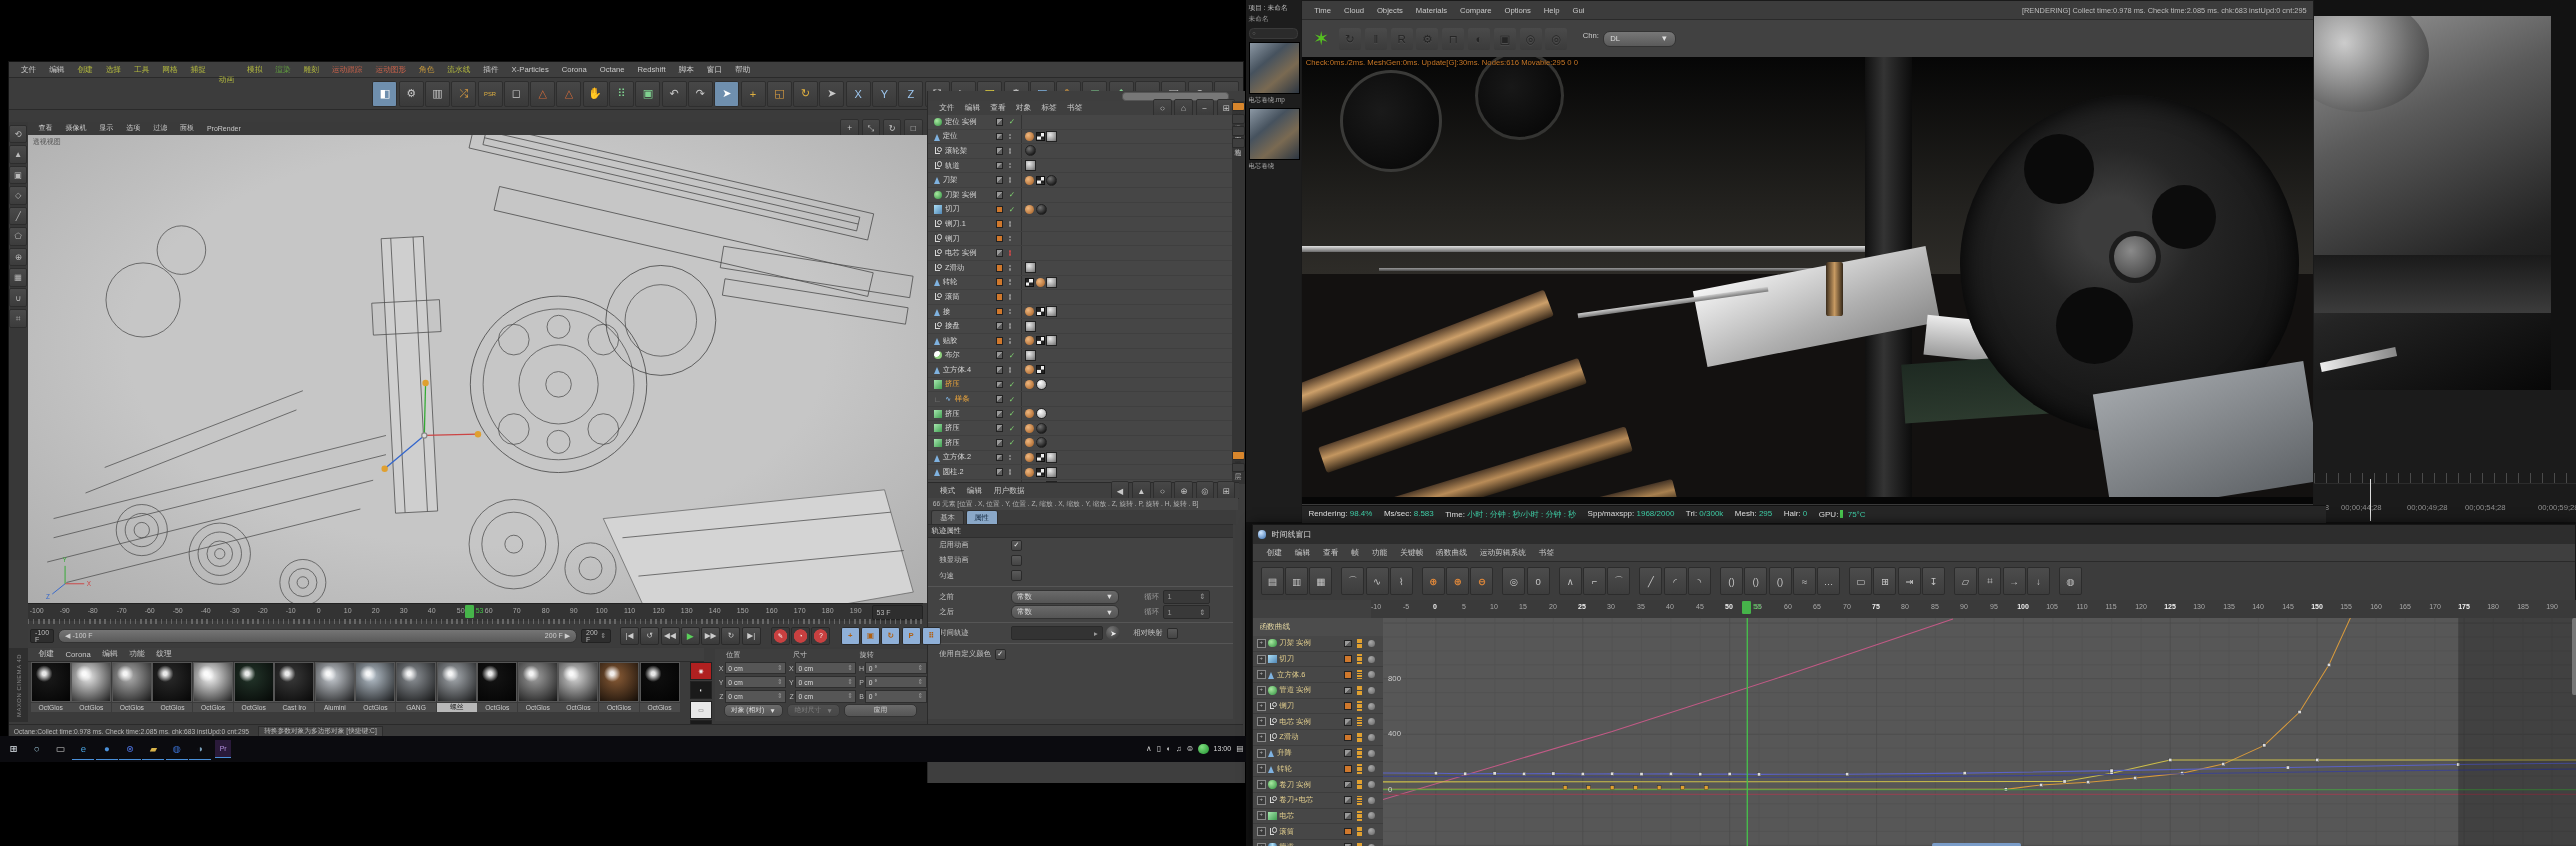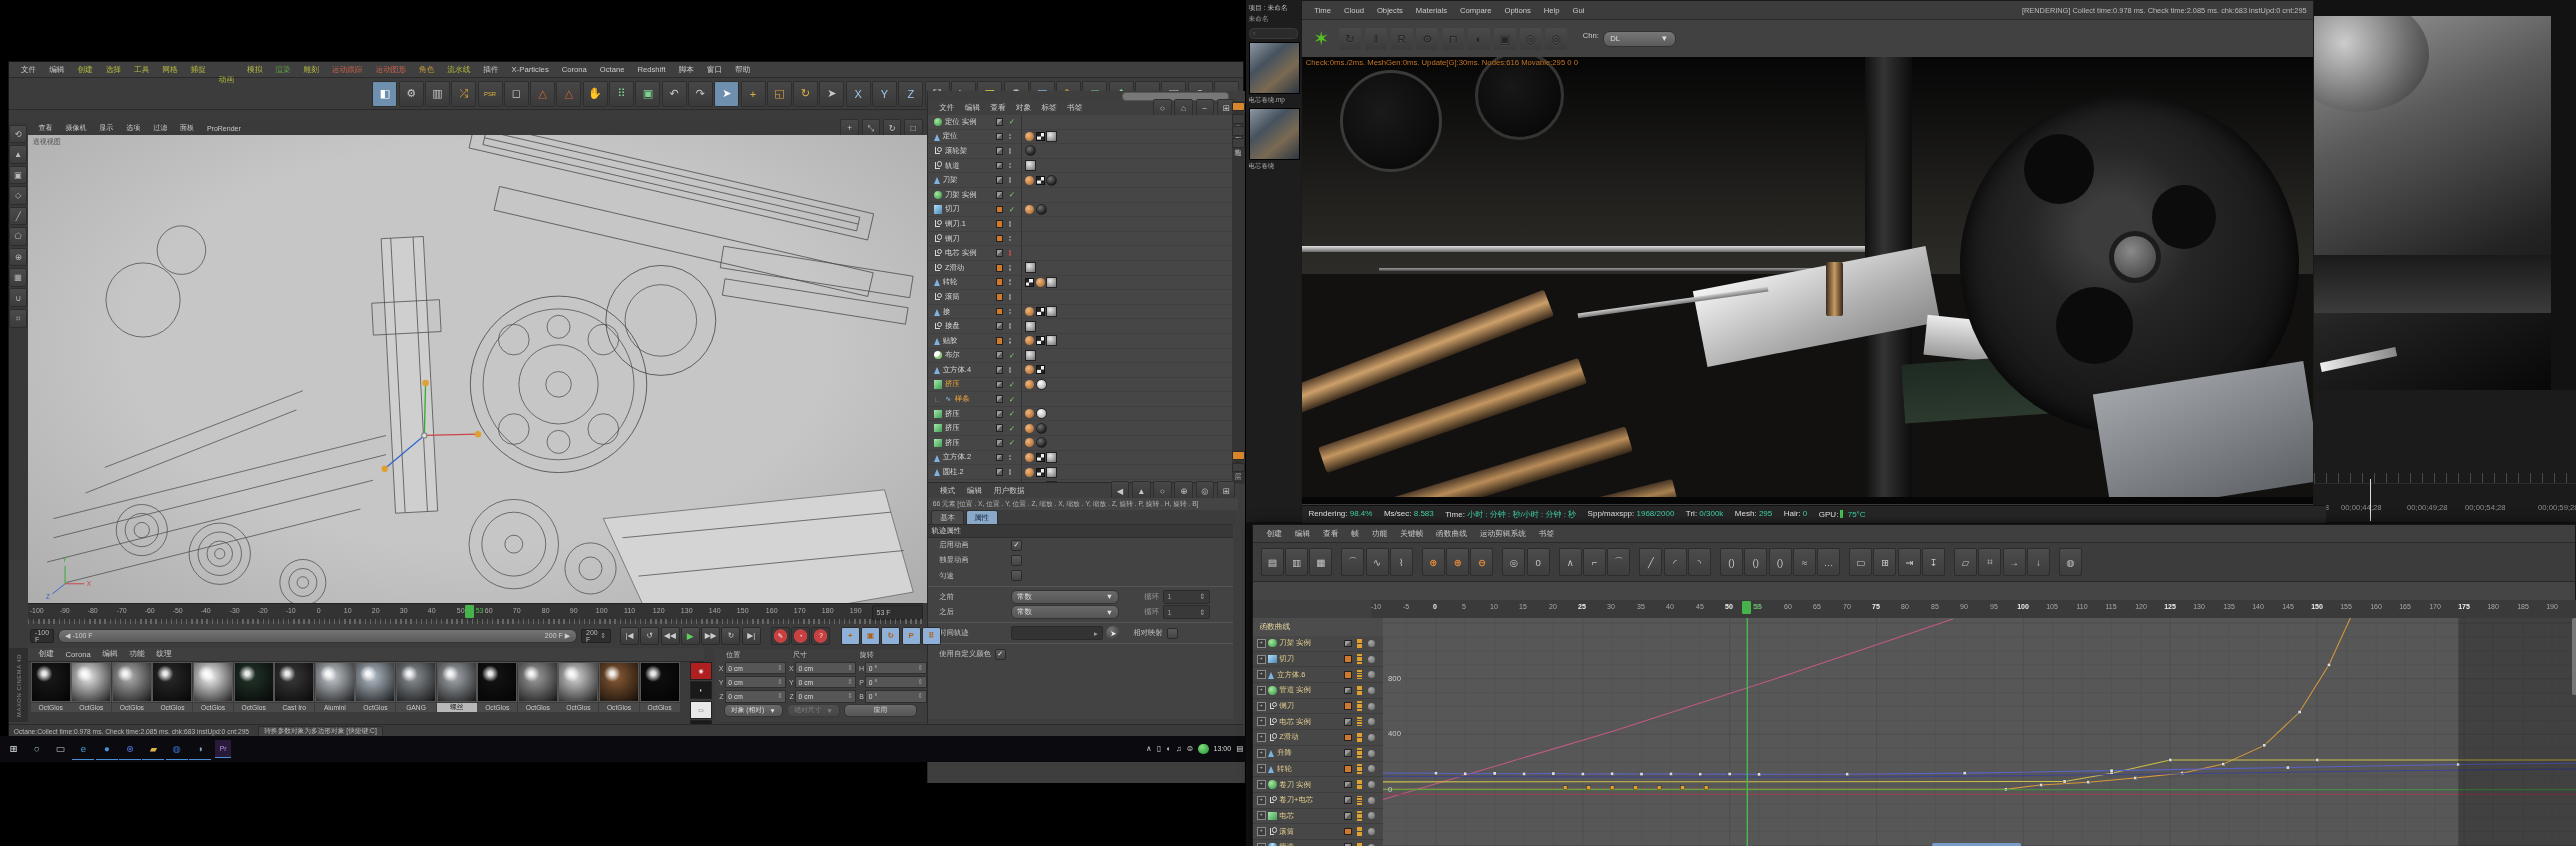--- a/index.html
+++ b/index.html
@@ -1149,20 +1149,24 @@
           <span><span>Spp/maxspp: </span><b>1968/2000</b></span>
           <span><span>Tri: </span><b>0/300k</b></span>
           <span><span>Mesh: </span><b>295</b></span>
           <span><span>Hair: </span><b>0</b></span>
         </span>
       <span><span>GPU:</span><span class="gpubar"></span> <b>75°C</b></span>
     </div>
   </div>
 
   <div class="abs" id="tlwin">
+    <div id="tl-title">
+      <span class="win-dot"></span>
+      <span>时间线窗口</span>
+    </div>
     <div id="tl-menu">
         <span class="mi">创建</span>
         <span class="mi">编辑</span>
         <span class="mi">查看</span>
         <span class="mi">帧</span>
         <span class="mi">功能</span>
         <span class="mi">关键帧</span>
         <span class="mi">函数曲线</span>
         <span class="mi">运动剪辑系统</span>
         <span class="mi">书签</span>

